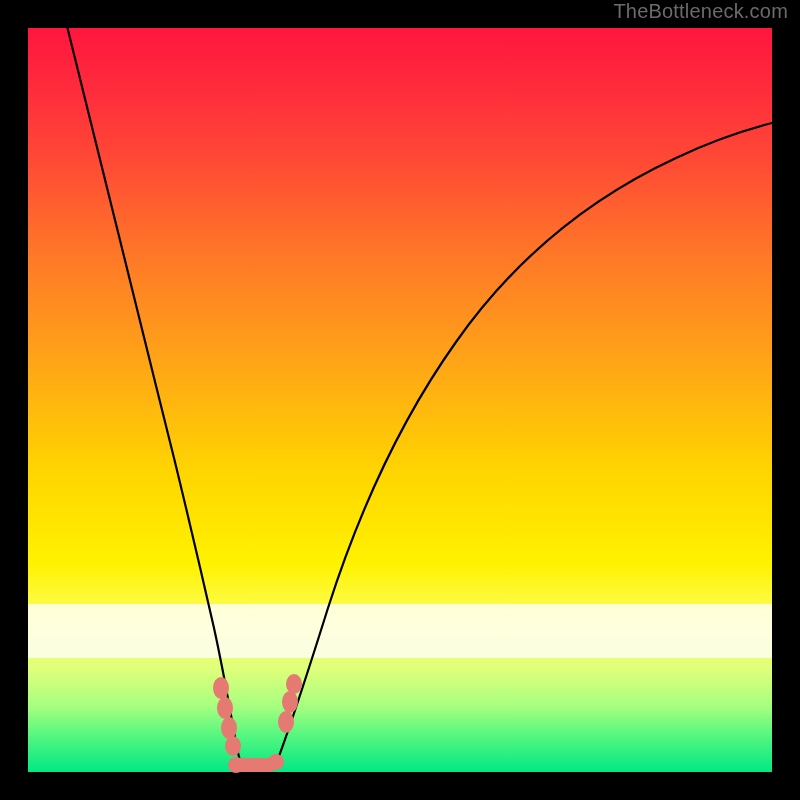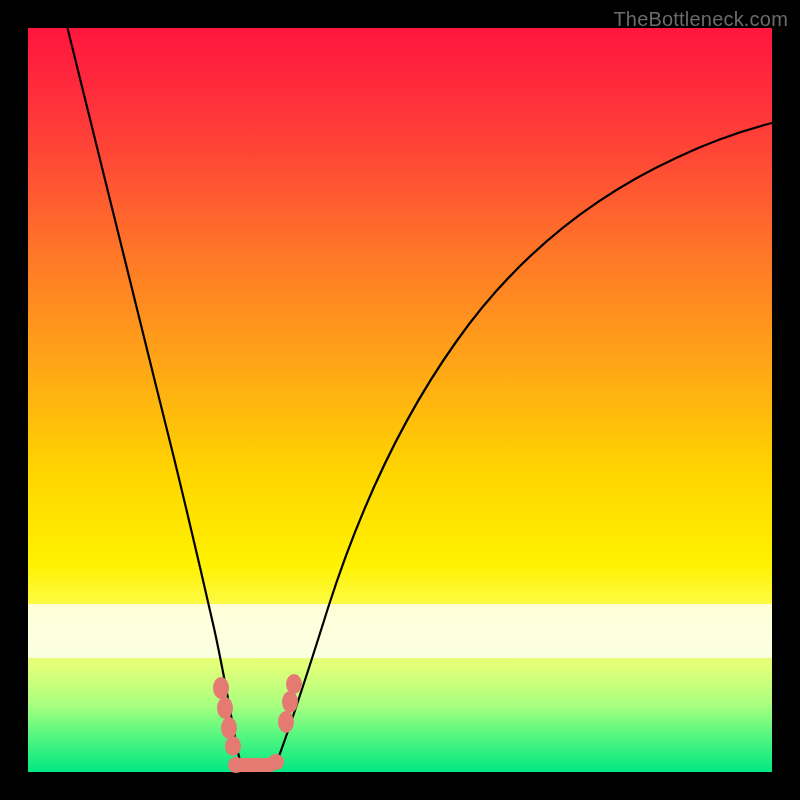--- a/index.html
+++ b/index.html
@@ -39,21 +39,21 @@
     );
   }
   .white-band {
     position: absolute;
     left: 0;
     width: 100%;
     background: rgba(255,255,255,0.78);
   }
   .watermark {
     position: absolute;
-    top: 8px;
+    top: 0;
     right: 12px;
     color: #6b6b6b;
     font-size: 20px;
     font-weight: 500;
     letter-spacing: 0.2px;
   }
   svg.curve {
     position: absolute;
     left: 0;
     top: 0;

